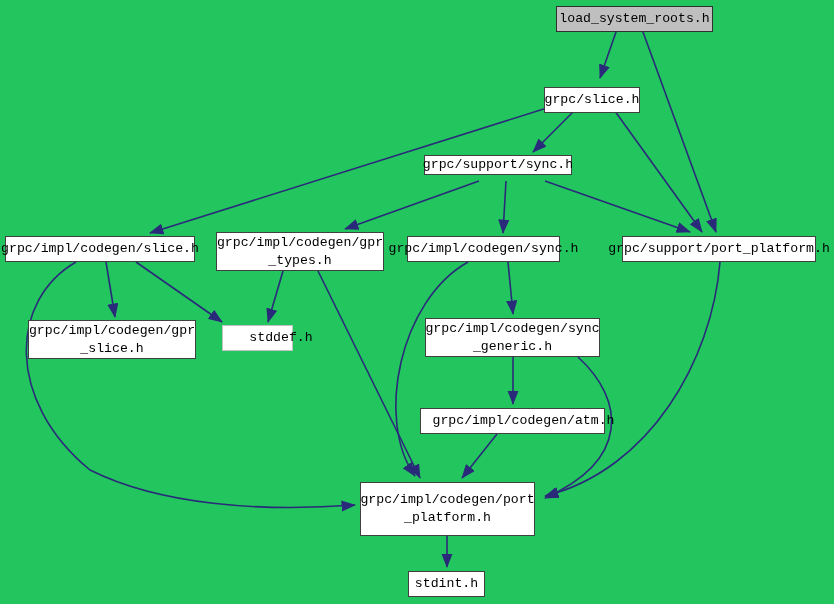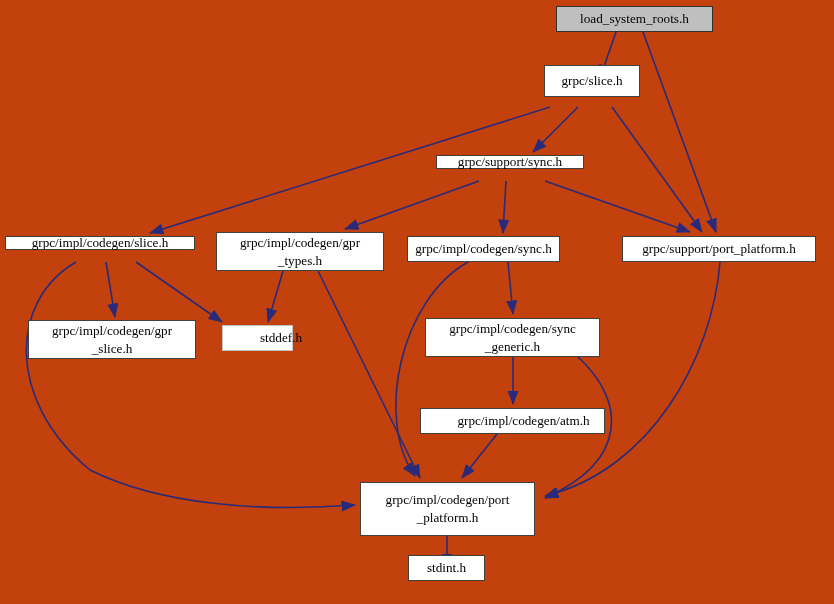--- a/index.html
+++ b/index.html
@@ -5,23 +5,23 @@
 <style>
   html, body {
     margin: 0;
     padding: 0;
     background: #ffffff;
   }
   #canvas {
     position: relative;
     width: 834px;
     height: 604px;
-    background: #c2410c;
+    background: #22c55e;
     overflow: hidden;
-    font-family: Liberation Serif, serif;
+    font-family: Liberation Mono, monospace;
   }
   #edge-layer {
     position: absolute;
     left: 0;
     top: 0;
     width: 834px;
     height: 604px;
     pointer-events: none;
   }
   .node {
@@ -83,31 +83,31 @@
         <path d="M 513,357 L 513,404" fill="none" stroke="#2a2a7a" stroke-width="1.6" marker-end="url(#arrowhead)"></path>
         <path d="M 578,357 C 625,400 630,460 545,498" fill="none" stroke="#2a2a7a" stroke-width="1.6" marker-end="url(#arrowhead)"></path>
         <path d="M 497,434 L 462,478" fill="none" stroke="#2a2a7a" stroke-width="1.6" marker-end="url(#arrowhead)"></path>
         <path d="M 720,262 C 712,360 650,470 545,496" fill="none" stroke="#2a2a7a" stroke-width="1.6" marker-end="url(#arrowhead)"></path>
         <path d="M 447,521 L 447,567" fill="none" stroke="#2a2a7a" stroke-width="1.6" marker-end="url(#arrowhead)"></path>
       </g>
   </svg>
 
   <div id="nodes">
       <div class="node root" style="left: 556px; top: 6px; width: 157px; height: 26px;"><span class="nlabel">load_system_roots.h</span></div>
-      <div class="node" style="left: 544px; top: 65px; width: 96px; height: 32px;"><span class="nlabel">grpc/slice.h</span></div>
-      <div class="node" style="left: 436px; top: 155px; width: 148px; height: 14px; justify-content: center;"><span class="nlabel">grpc/support/sync.h</span></div>
-      <div class="node" style="left: 5px; top: 236px; width: 190px; height: 14px;"><span class="nlabel">grpc/impl/codegen/slice.h</span></div>
+      <div class="node" style="left: 544px; top: 87px; width: 96px; height: 26px;"><span class="nlabel">grpc/slice.h</span></div>
+      <div class="node" style="left: 424px; top: 155px; width: 148px; height: 20px; justify-content: center;"><span class="nlabel">grpc/support/sync.h</span></div>
+      <div class="node" style="left: 5px; top: 236px; width: 190px; height: 26px;"><span class="nlabel">grpc/impl/codegen/slice.h</span></div>
       <div class="node" style="left: 216px; top: 232px; width: 168px; height: 39px;"><span class="nlabel">grpc/impl/codegen/gpr
 _types.h</span></div>
       <div class="node" style="left: 407px; top: 236px; width: 153px; height: 26px;"><span class="nlabel">grpc/impl/codegen/sync.h</span></div>
       <div class="node" style="left: 622px; top: 236px; width: 194px; height: 26px;"><span class="nlabel">grpc/support/port_platform.h</span></div>
       <div class="node" style="left: 28px; top: 320px; width: 168px; height: 39px;"><span class="nlabel">grpc/impl/codegen/gpr
 _slice.h</span></div>
       <div class="node external" style="left: 222px; top: 325px; width: 71px; height: 26px;"><span class="nlabel">stddef.h</span></div>
       <div class="node" style="left: 425px; top: 318px; width: 175px; height: 39px;"><span class="nlabel">grpc/impl/codegen/sync
 _generic.h</span></div>
       <div class="node" style="left: 420px; top: 408px; width: 185px; height: 26px; padding-left: 22px;"><span class="nlabel">grpc/impl/codegen/atm.h</span></div>
       <div class="node" style="left: 360px; top: 482px; width: 175px; height: 54px;"><span class="nlabel">grpc/impl/codegen/port
 _platform.h</span></div>
-      <div class="node" style="left: 408px; top: 555px; width: 77px; height: 26px;"><span class="nlabel">stdint.h</span></div>
+      <div class="node" style="left: 408px; top: 571px; width: 77px; height: 26px;"><span class="nlabel">stdint.h</span></div>
     </div>
 
 </div>
 
 </body></html>

